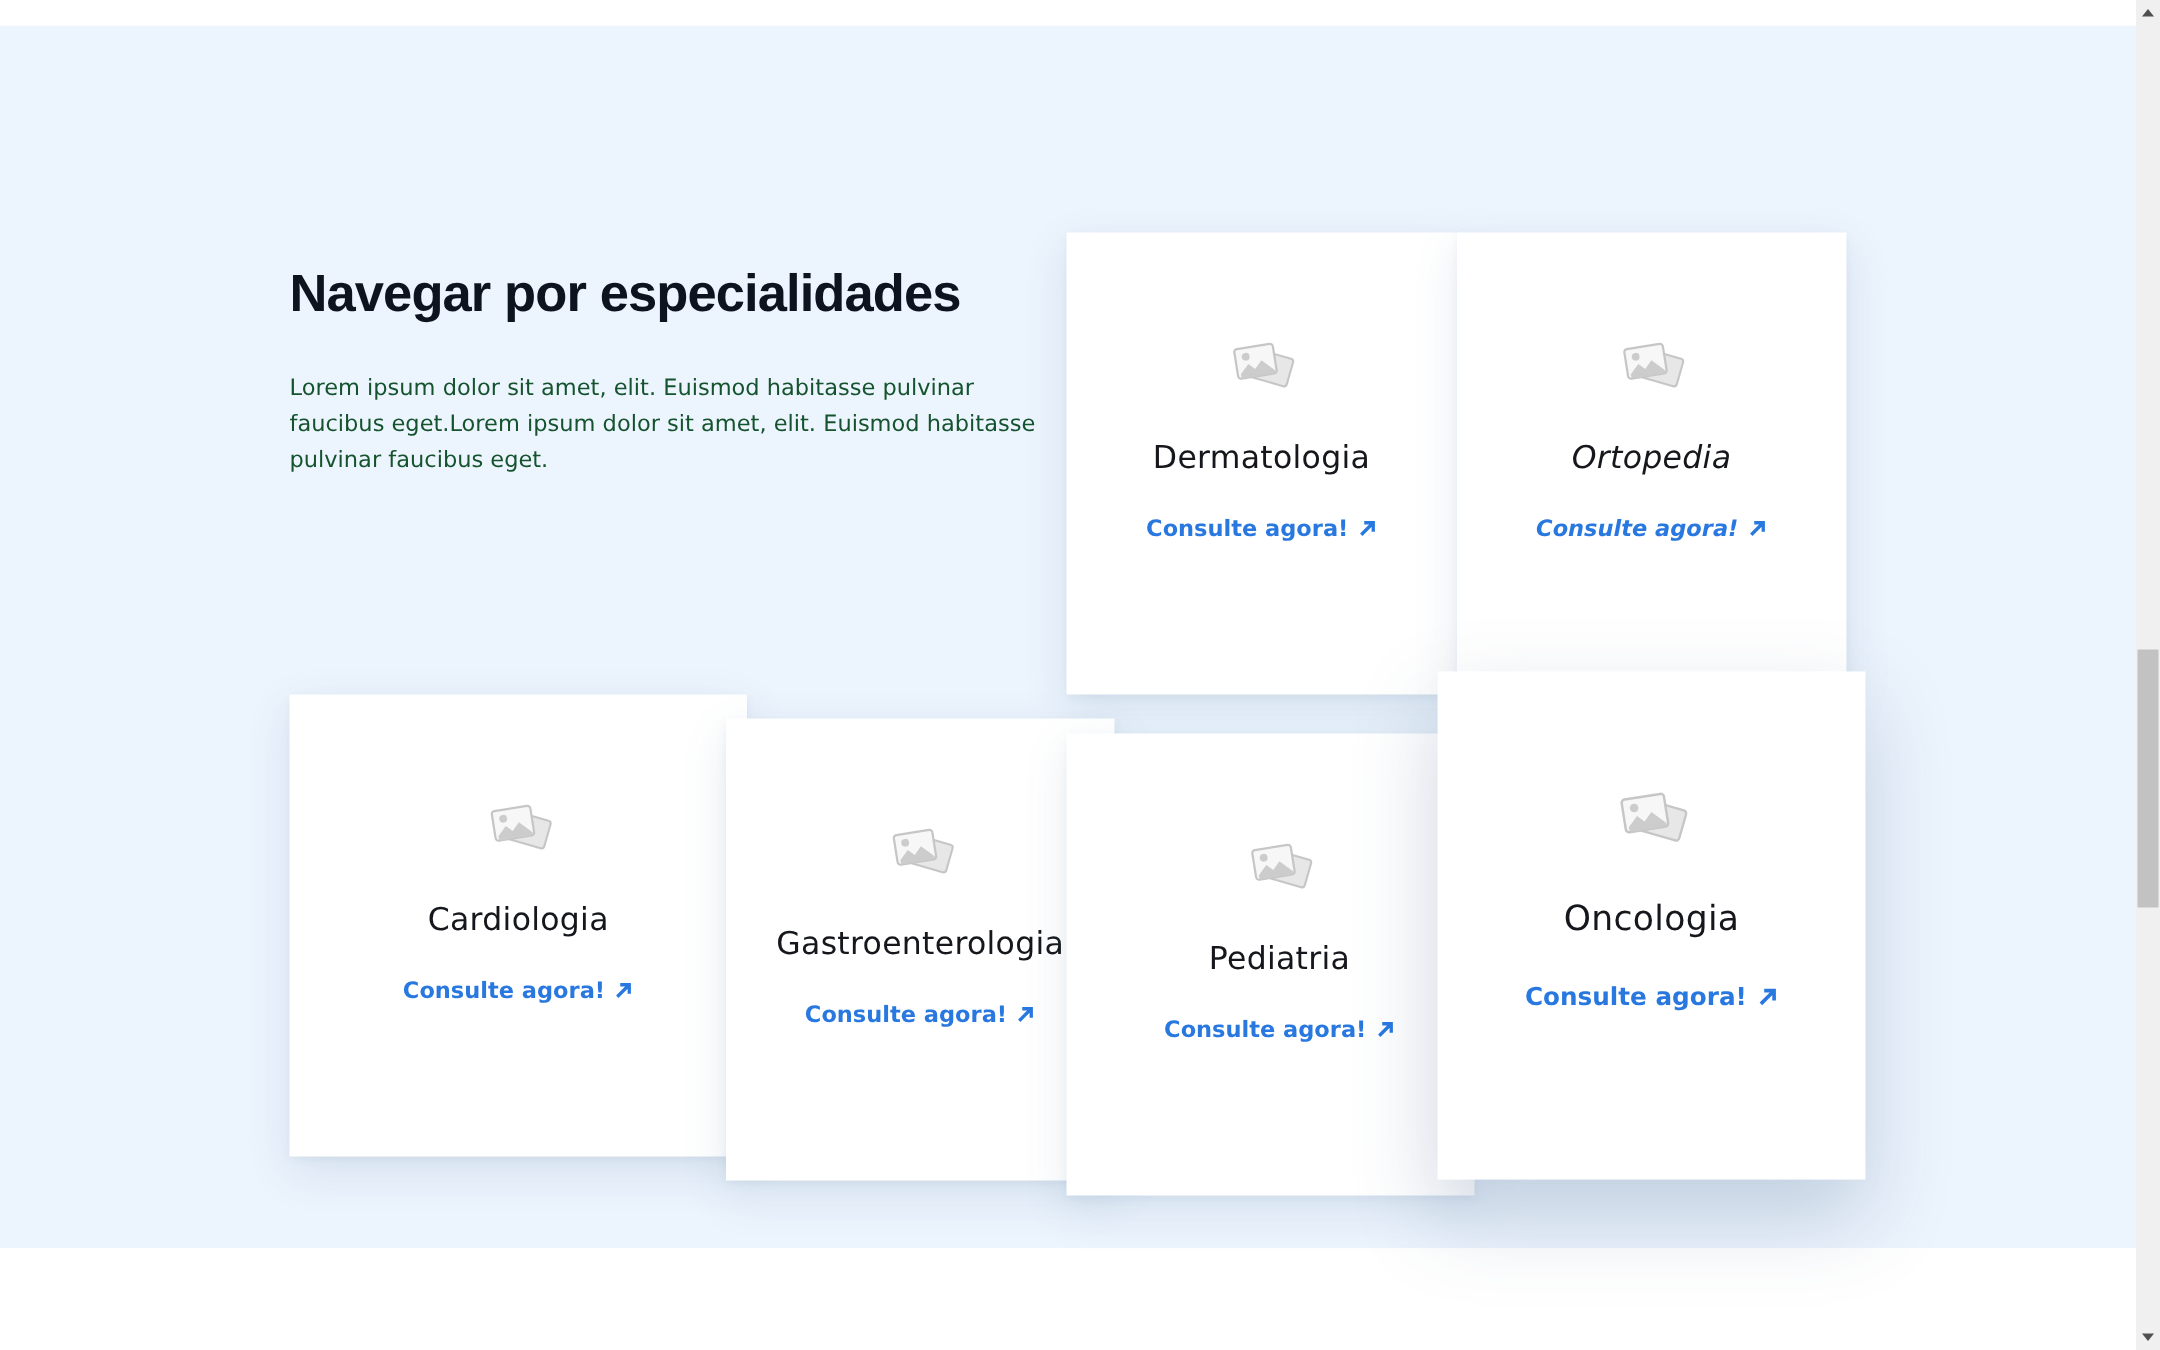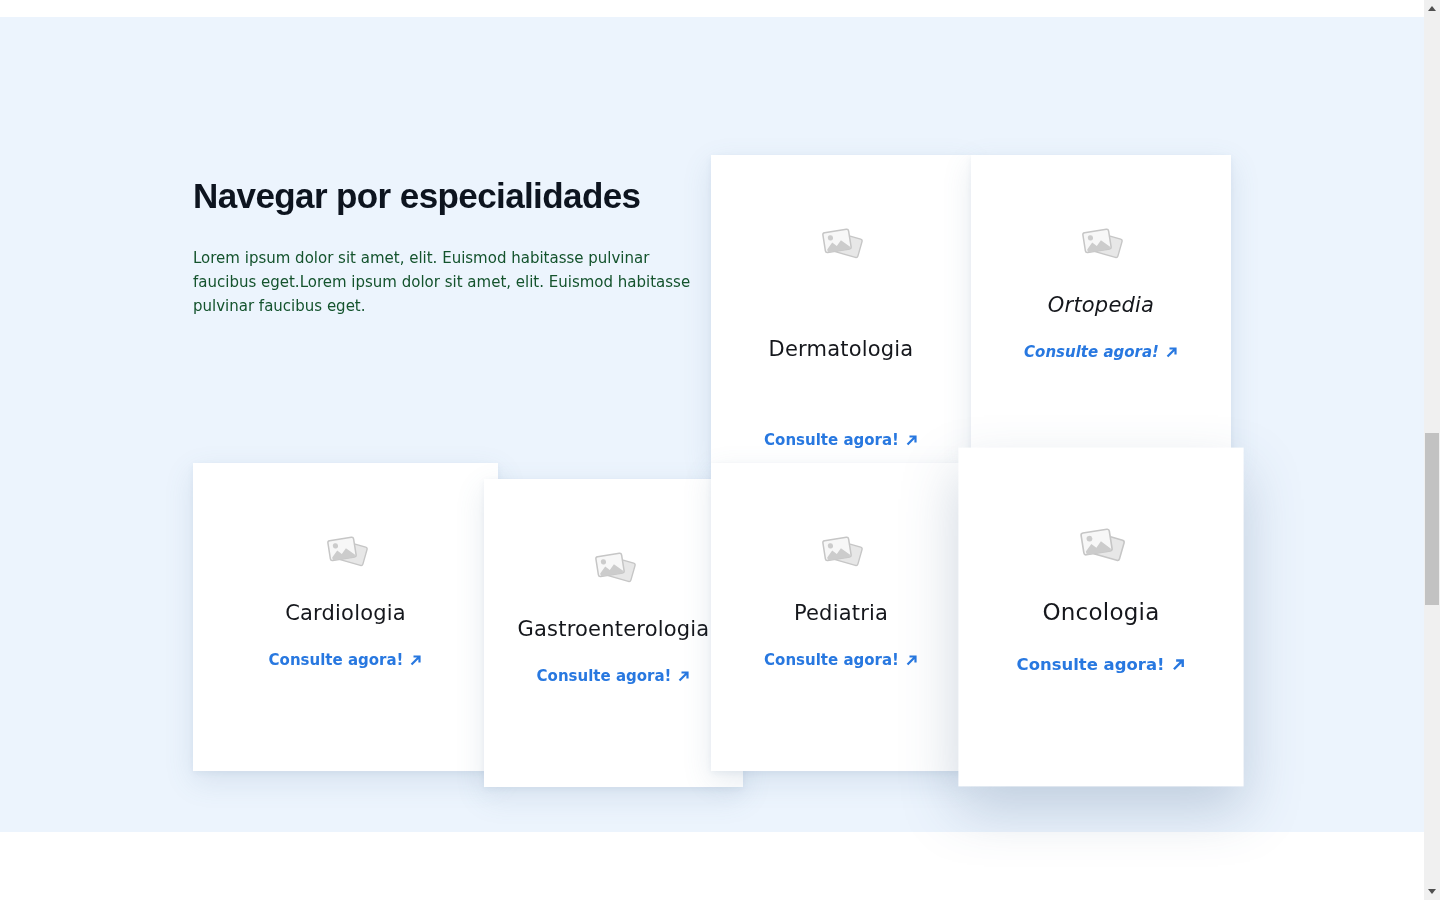--- a/index.html
+++ b/index.html
@@ -23,25 +23,25 @@
     font-family:"DejaVu Sans",sans-serif;
   }
 
   
   .card{
     position:absolute;width:260px;height:308px;background:#ffffff;
     display:flex;flex-direction:column;align-items:center;
     box-shadow:0 10px 28px rgba(80,110,150,0.14),0 2px 6px rgba(80,110,150,0.08);
     z-index:3;
   }
-  .card-dermatologia{left:711px;top:155px;gap:44px;}
+  .card-dermatologia{left:711px;top:155px;}
   .card-ortopedia{left:971px;top:155px;font-style:italic;}
   .card-cardiologia{left:193px;top:463px;width:305px;}
   .card-gastroenterologia{left:452px;top:479px;width:259px;margin-left:32px;}
-  .card-pediatria{left:711px;top:463px;}
+  .card-pediatria{left:711px;top:489px;padding-left:12px;}
   .card-oncologia{
     left:971px;top:463px;transform:scale(1.097,1.1);z-index:5;
     box-shadow:0 22px 48px rgba(60,90,130,0.25);
   }
   .card-icon{margin-top:70px;width:46px;height:38px;}
   .card-title{
     margin-top:30px;font-size:21px;font-weight:500;color:#15171c;
     letter-spacing:0.2px;font-family:"DejaVu Sans","Liberation Sans",sans-serif;
   }
   .card-link{

